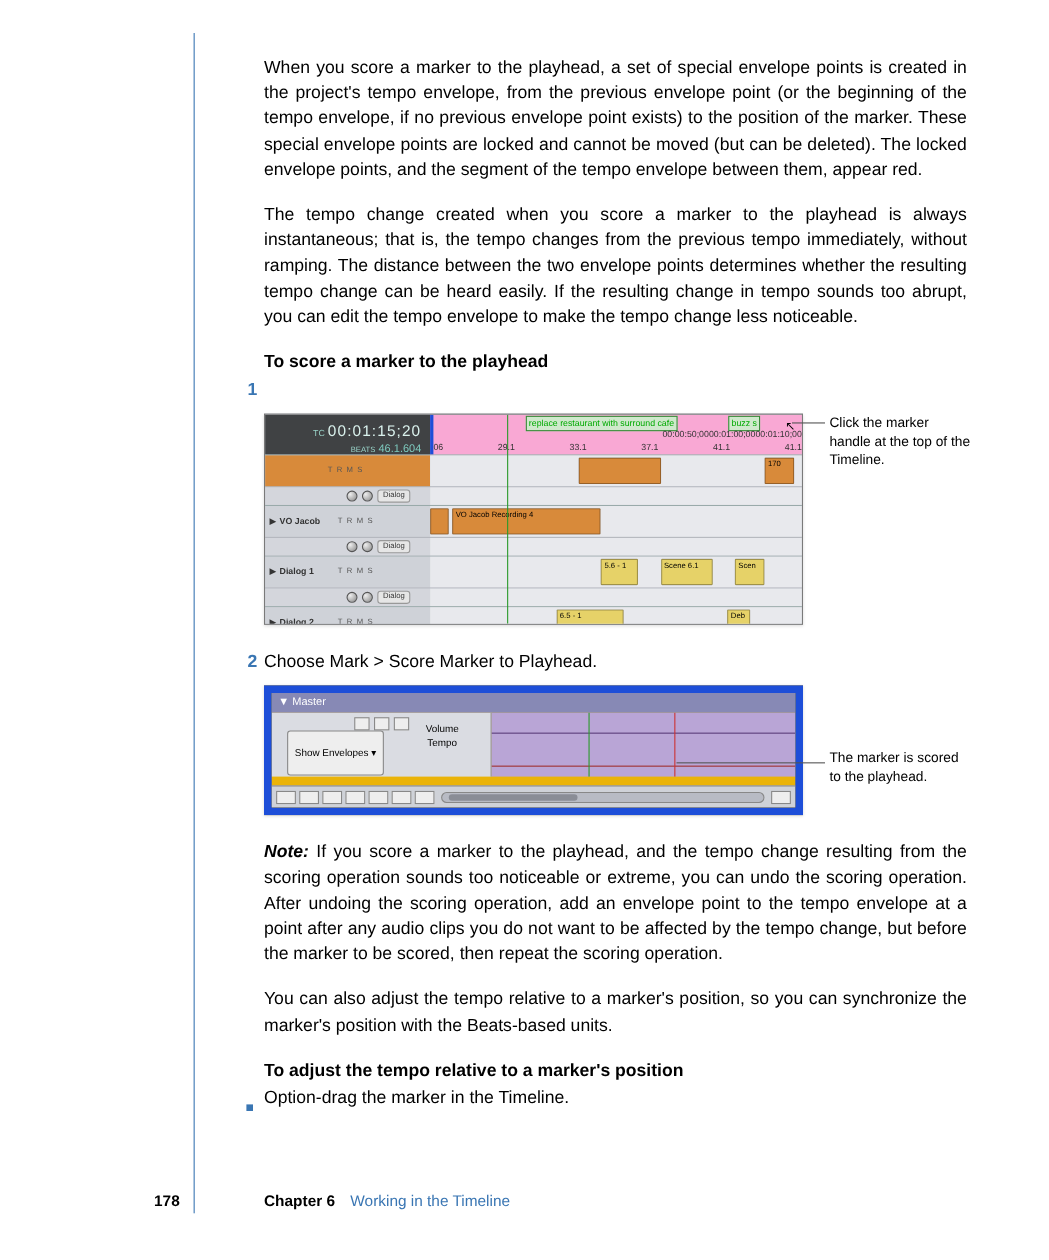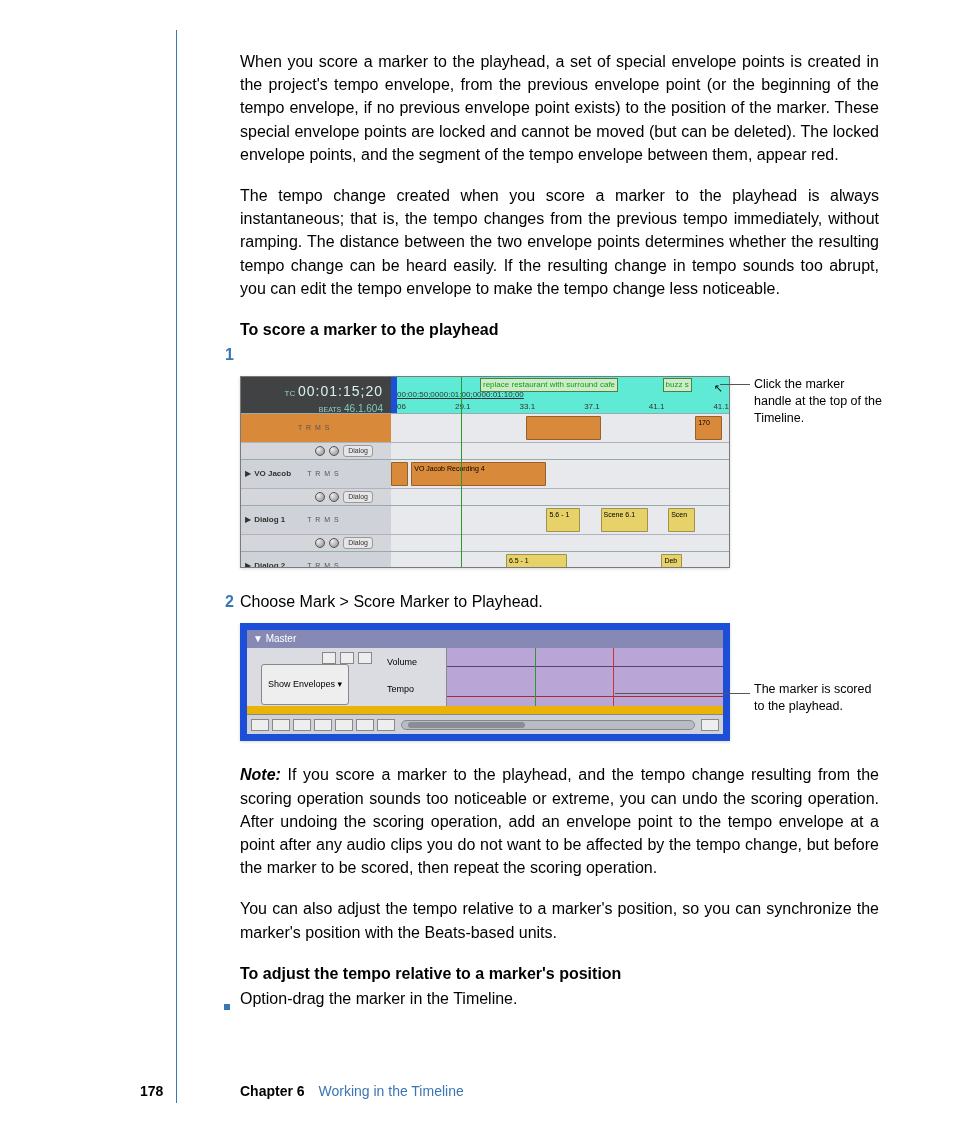--- a/index.html
+++ b/index.html
@@ -49,28 +49,28 @@
   .fig1 .topbar {
     height: 36px; display:flex;
   }
   .fig1 .tc-box {
     width:150px; background:#404244; color:#cbe9e4; font-size:10px;
     padding:4px 8px; text-align:right;
   }
   .fig1 .tc-big { font-size:14px; letter-spacing:1px; color:#d9f1ec; }
   .fig1 .tc-sub { color:#7dc9bd; font-size:10px; }
   .fig1 .ruler {
-    flex:1; background:#5eead4; border-left:6px solid #1d4ed8; position:relative;
+    flex:1; background:#f9a8d4; border-left:3px solid #1d4ed8; position:relative;
     font-size:8px; color:#333;
   }
   .fig1 .ruler .marker {
     position:absolute; top:1px; font-size:8px; color:#0a0;
     background:#cfe9cc; padding:0 2px; border:1px solid #3a8a3a;
   }
-  .fig1 .ruler .tcvals { position:absolute; top:12px; left:0; right:0; display:flex; justify-content:flex-start; font-size:8px;text-decoration:underline; }
+  .fig1 .ruler .tcvals { position:absolute; top:12px; left:0; right:0; display:flex; justify-content:flex-end; font-size:8px; }
   .fig1 .ruler .beatvals { position:absolute; top:24px; left:0; right:0; display:flex; justify-content:space-between; font-size:8px; }
   .fig1 .trackrow {
     height:29px; display:flex; border-top:1px solid #9aa;
   }
   .fig1 .trackhead {
     width:150px; background:#cfd2d8; font-size:8px; display:flex; align-items:center;
     padding:0 4px; gap:3px; color:#333; position:relative;
   }
   .fig1 .trackhead .name { flex:0 0 50px; font-size:8px; font-weight:600; }
   .fig1 .trackhead .btns { flex:0 0 36px; font-size:7px; color:#555; letter-spacing:1px; }
@@ -103,21 +103,21 @@
   }
   .fig2 .mrow { height:58px; display:flex; }
   .fig2 .mleft {
     width:200px; background:#dadce2; border-right:1px solid #888;
     display:flex; flex-direction:column; justify-content:space-between;
     padding:4px 6px; font-size:9px;
   }
   .fig2 .mleft .icons { display:flex; gap:4px; justify-content:center; }
   .fig2 .mleft .icons span { width:14px;height:12px;border:1px solid #888;background:#eee;display:inline-block;}
   .fig2 .mleft .envbtn { font-size:9px;border:1px solid #888;background:#eee;padding:13px 6px;border-radius:3px;align-self:flex-start;margin-left:8px;}
-  .fig2 .mleft .labels { display:flex;flex-direction:column;align-items:flex-start;gap:14px;padding-right:4px;position:absolute;left:140px;top:26px;font-size:9px;}
+  .fig2 .mleft .labels { display:flex;flex-direction:column;align-items:center;gap:0;padding-right:4px;position:absolute;left:140px;top:26px;font-size:9px;}
   .fig2 .mright { flex:1; background:#b9a5d6; position:relative; }
   .fig2 .mright .playhead { position:absolute;top:0;bottom:0;width:1px;background:#2a9a2a;left:32%;}
   .fig2 .mright .redline { position:absolute;top:0;bottom:0;width:1px;background:#c33;left:60%;}
   .fig2 .mright .env-v { position:absolute;left:0;right:0;top:18px;height:1px;background:#5a3d7a;}
   .fig2 .mright .env-t { position:absolute;left:0;right:0;top:48px;height:1px;background:#a03030;}
   .fig2 .toolbar { position:absolute;left:0;right:0;bottom:0;height:20px;background:#cfd2d8;border-top:1px solid #888;display:flex;align-items:center;gap:3px;padding:0 4px;}
   .fig2 .toolbar span{width:18px;height:12px;border:1px solid #888;background:#eee;display:inline-block;}
   .fig2 .toolbar .scrollbar{flex:1;height:10px;background:#b8bbc4;border:1px solid #888;margin:0 3px;border-radius:5px;position:relative;}
   .fig2 .toolbar .scrollbar::after{content:"";position:absolute;left:2%;width:40%;top:1px;bottom:1px;background:#8a8d96;border-radius:4px;}
 

